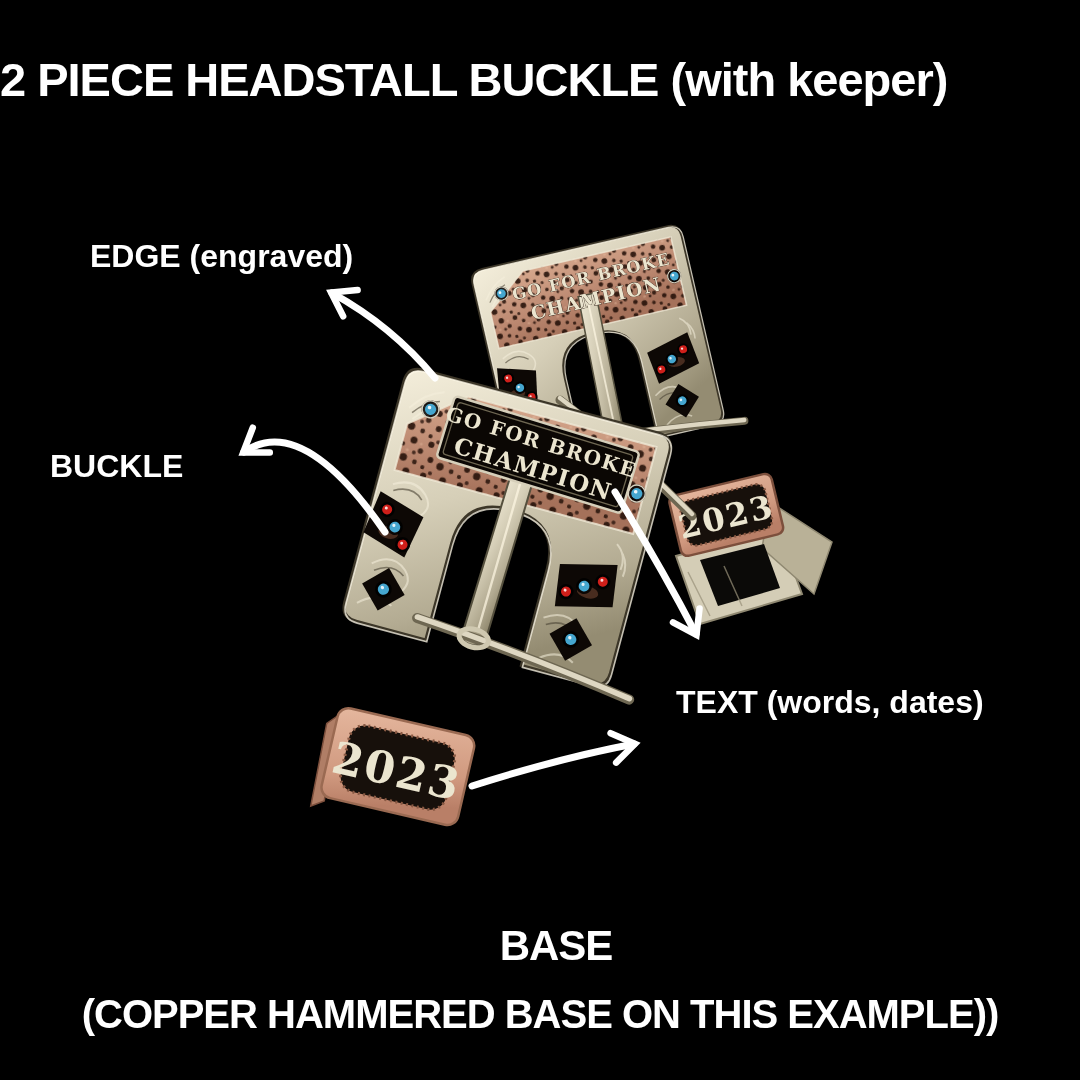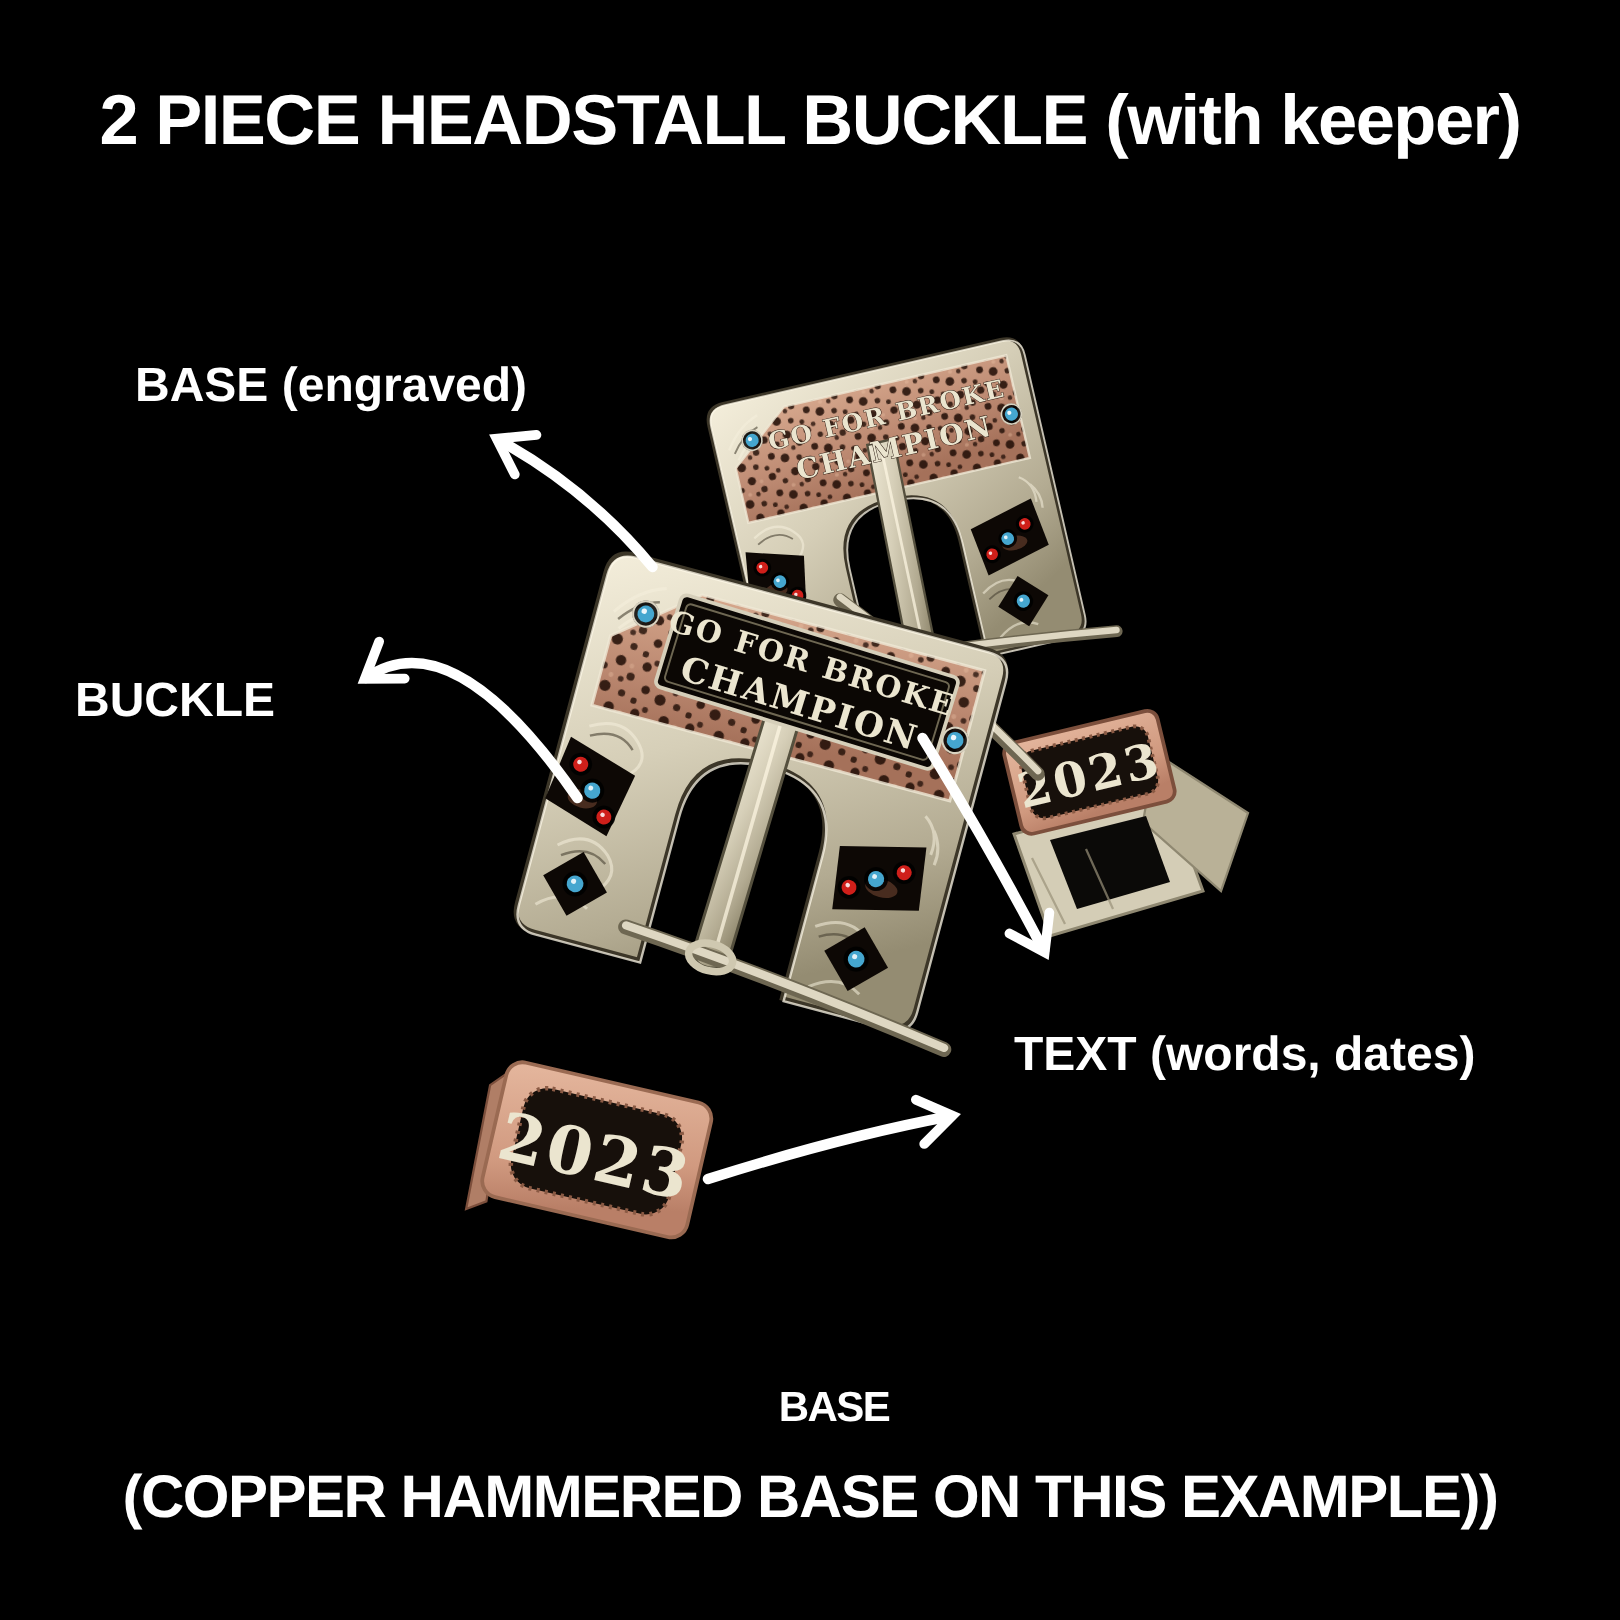--- a/index.html
+++ b/index.html
@@ -5,29 +5,29 @@
   :root{
     --background:#000000; --label-text:#ffffff; --arrow:#ffffff;
     --silver:#cfc8b0; --silver-bright:#f2ecd9; --silver-dark:#8f8871; --silver-deep:#4e4836;
     --copper:#c08d77; --copper-light:#daa98e; --copper-dark:#8a5a44;
     --tag-copper:#d7a28a; --panel-black:#0d0805;
     --stone-blue:#45a6cf; --stone-red:#cf1f1a; --engraved-text:#ebe5cf;
   }
   html,body{margin:0;padding:0;background:#111;}
   .stage{position:relative;width:1080px;height:1080px;background:var(--background);
          overflow:hidden;font-family:"Liberation Sans",sans-serif;}
-  .title{position:absolute;left:0;right:0;top:52px;text-align:center;color:var(--label-text);
+  .title{position:absolute;left:0;right:0;top:52px;color:var(--label-text);
          font-size:47px;font-weight:bold;letter-spacing:-1px;white-space:nowrap;}
   .label{position:absolute;color:var(--label-text);font-size:32px;font-weight:bold;white-space:nowrap;}
   .label-edge{left:90px;top:238px;}
   .label-stones{left:50px;top:448px;}
   .label-text{left:676px;top:684px;}
   .base-block{position:absolute;left:0;right:0;top:922px;text-align:center;color:var(--label-text);
               font-weight:bold;}
-  .base-line1{font-size:28px;letter-spacing:-1px;margin-left:32px;}
+  .base-line1{font-size:42px;letter-spacing:-1px;margin-left:32px;}
   .base-line2{font-size:40px;letter-spacing:-1px;margin-top:22px;}
   svg.scene{position:absolute;left:0;top:0;width:1080px;height:1080px;display:block;}
   .arrow{stroke:var(--arrow);stroke-width:7;fill:none;stroke-linecap:round;}
   .banner-text{font-family:"DejaVu Serif","Liberation Serif",serif;font-weight:bold;
                fill:var(--engraved-text);letter-spacing:1.5px;}
   .tag-text{font-family:"DejaVu Serif","Liberation Serif",serif;font-weight:bold;
             fill:var(--engraved-text);letter-spacing:2px;}
 </style>
 </head>
 <body>
@@ -208,21 +208,21 @@
       <rect x="16" y="13" width="108" height="68" rx="16" fill="none" stroke="#8a5a44" stroke-width="3" stroke-dasharray="2 3.5"></rect>
       <text class="tag-text" x="70" y="66" font-size="44" text-anchor="middle">2023</text>
     </g>
 
     <path class="arrow" d="M435,378 Q392,326 332,293" marker-end="url(#ah)"></path>
     <path class="arrow" d="M385,532 Q302,412 244,452" marker-end="url(#ah)"></path>
     <path class="arrow" d="M615,492 Q660,565 696,634" marker-end="url(#ah)"></path>
     <path class="arrow" d="M472,786 Q560,758 634,744" marker-end="url(#ah)"></path>
   </svg>
 
-  <div class="label label-edge">BASE (engraved)</div>
+  <div class="label label-edge">EDGE (engraved)</div>
   <div class="label label-stones">BUCKLE</div>
   <div class="label label-text">TEXT (words, dates)</div>
 
   <div class="base-block">
     <div class="base-line1">BASE</div>
     <div class="base-line2">(COPPER HAMMERED BASE ON THIS EXAMPLE))</div>
   </div>
 
 </div>
 

